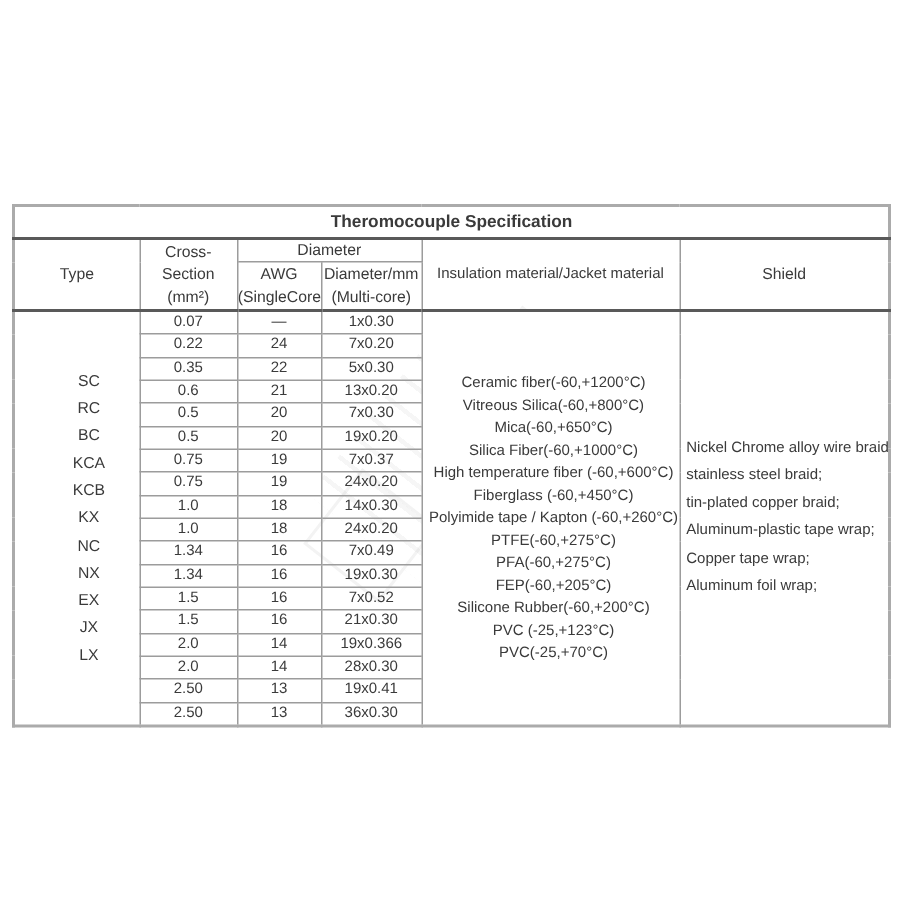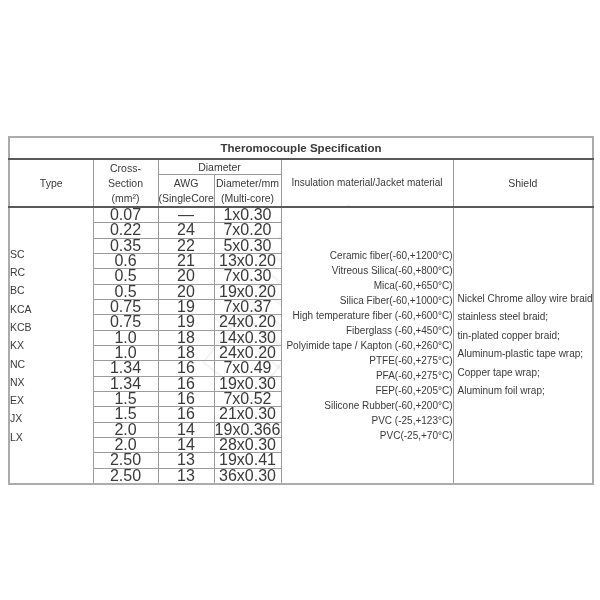--- a/index.html
+++ b/index.html
@@ -21,24 +21,24 @@
   table.spec { border:2px solid #ababab; }
   tr.title-row td {
     height:20px; font-weight:bold; font-size:11.5px;
     border-bottom:2px solid #595959; background:#ffffff;margin-left:24px;
   }
   thead tr.h1 th { height:14px; line-height:14px; }
   thead tr.h2 th { height:31px; }
   thead tr.h2 th, thead th.span2 { border-bottom:2px solid #595959; }
   th.span2 { height:auto; }
   .hline { line-height:15px; }
-  tbody td.v { height:14.33px; line-height:14.33px; font-size:16px; }
+  tbody td.v { height:14.33px; line-height:14.33px; font-size:10px; }
   td.merged { vertical-align:middle; background:#ffffff; }
-  .type-line  { line-height:18.3px; font-size:10.5px; text-align:left; }
-  .ins-line   { line-height:15px; font-size:10px; text-align:right; padding-left:4px; white-space:nowrap; }
+  .type-line  { line-height:18.3px; font-size:10.5px; text-align:center;padding-left:16px; }
+  .ins-line   { line-height:15px; font-size:10px; text-align:center; padding-left:4px; white-space:nowrap; }
   .shield-line{ line-height:18.5px; font-size:10px; text-align:left; padding-left:4px; white-space:nowrap; }
   
   .watermark {
     position:absolute; left:175px; top:205px; width:290px; height:225px;
     pointer-events:none; opacity:0.55;
   }
   .wm-square {
     position:absolute; border:2px solid rgba(150,150,150,0.22);
     transform:rotate(38deg);
   }

